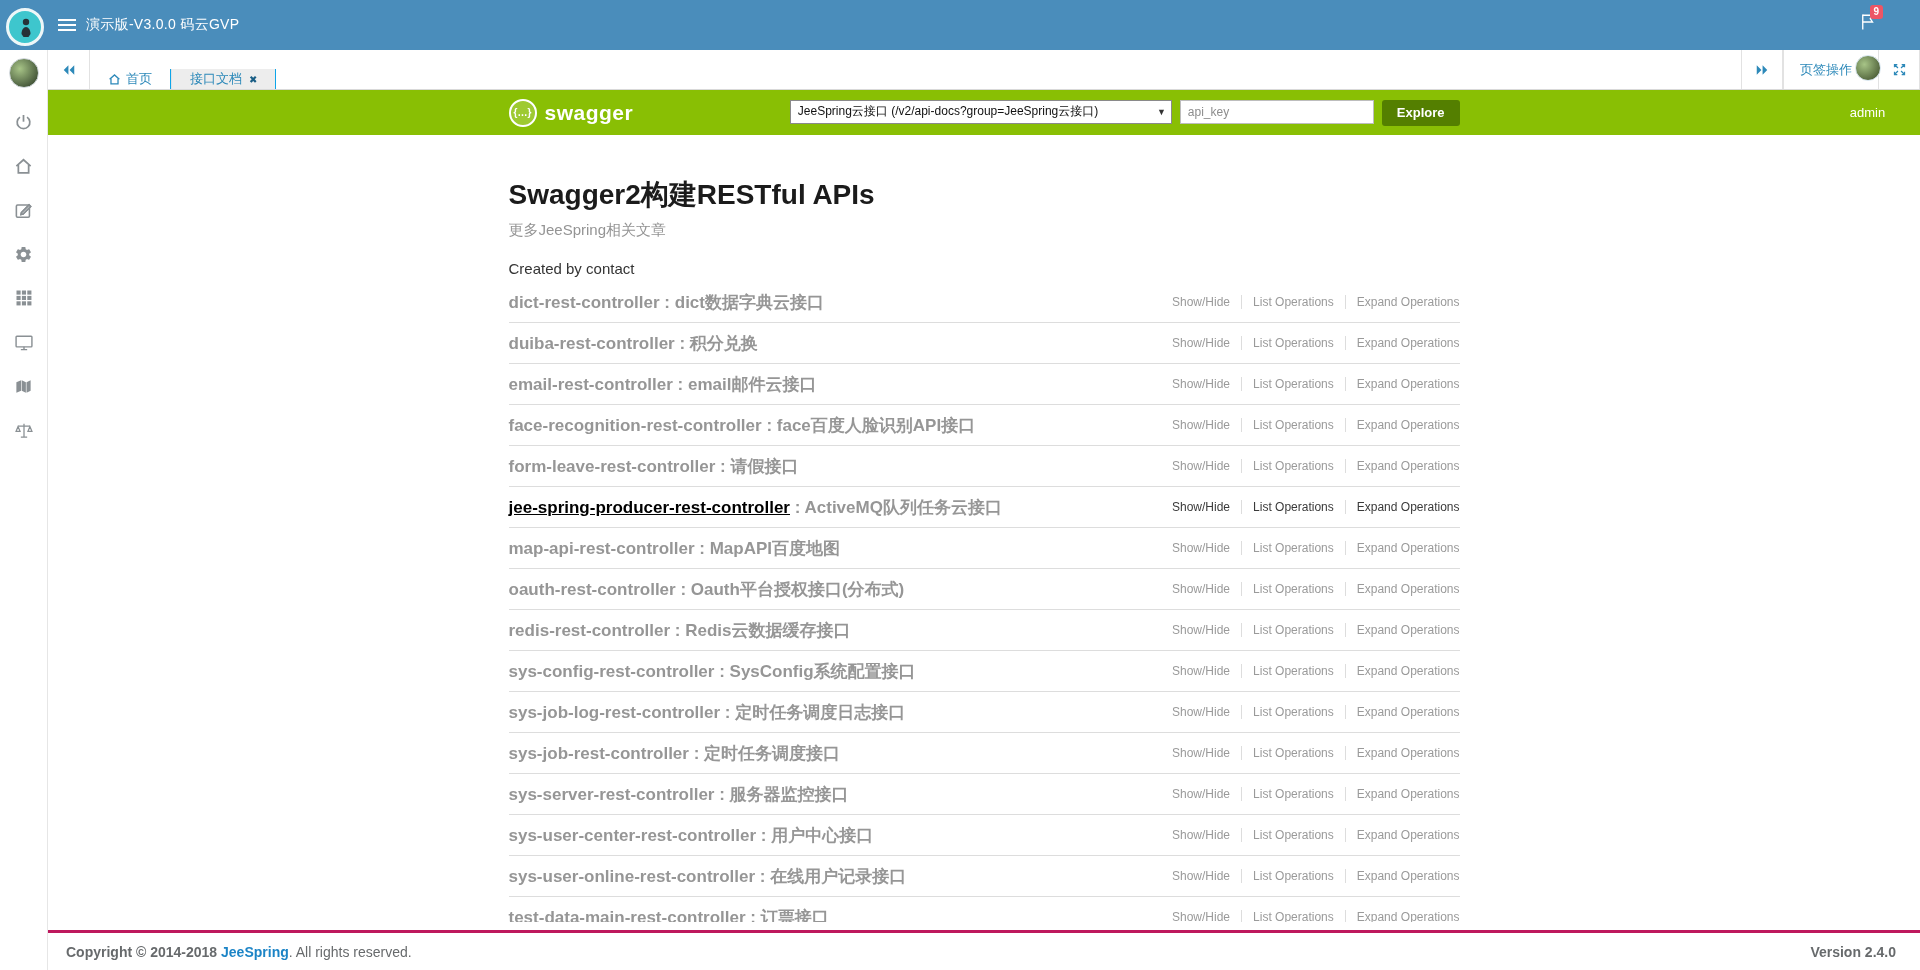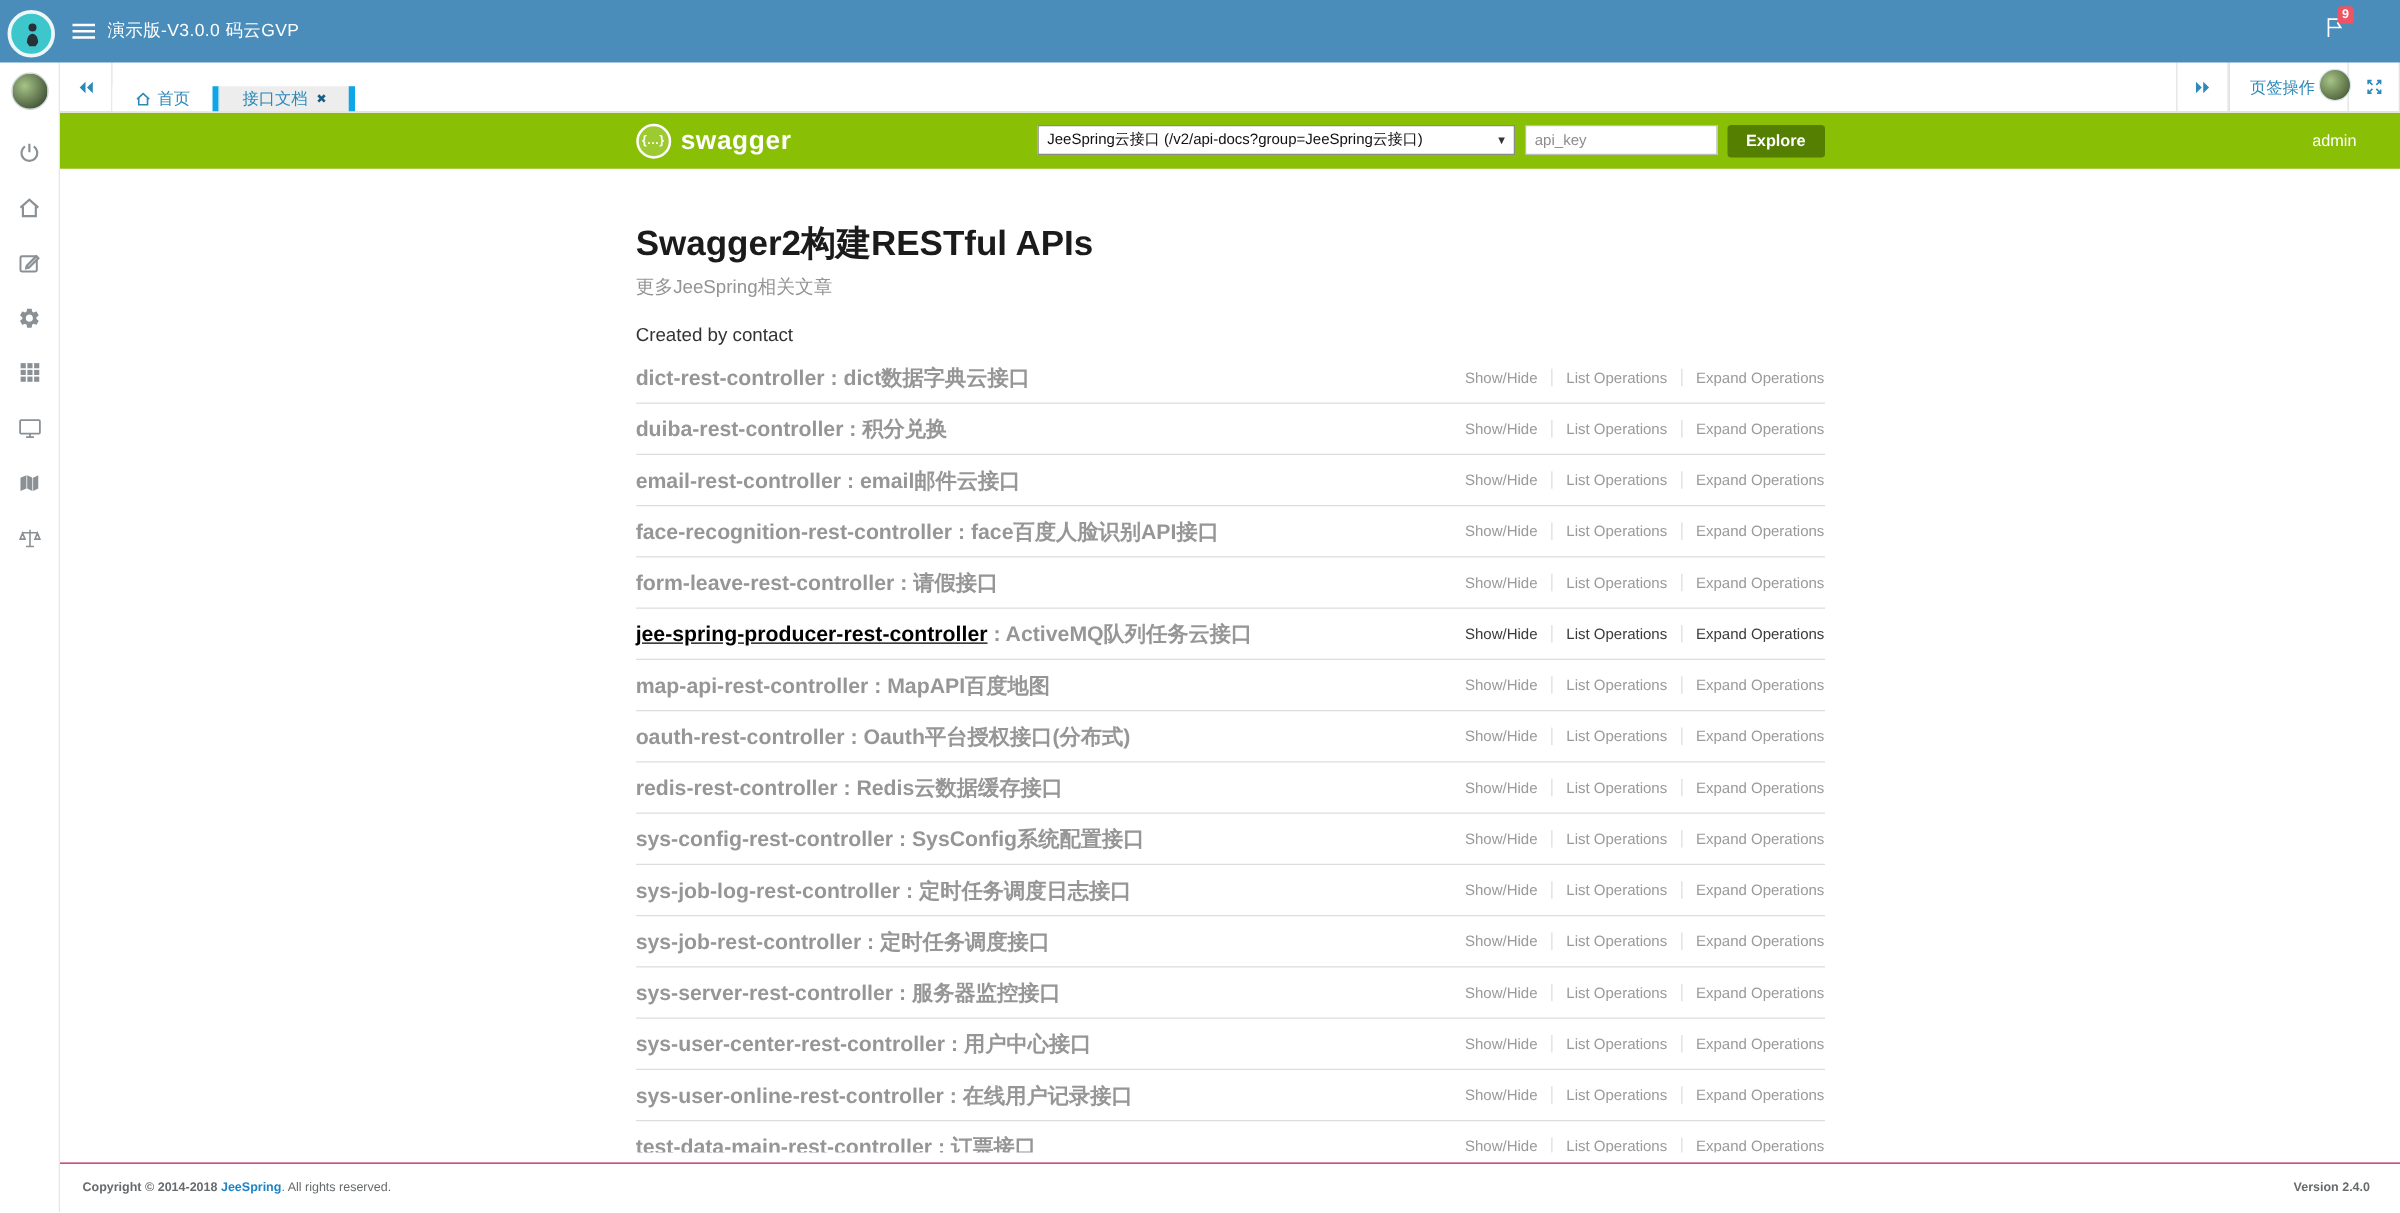--- a/index.html
+++ b/index.html
@@ -54,21 +54,21 @@
     border-bottom:1px solid #d9d9d9; display:flex; align-items:stretch;
     justify-content:space-between; z-index:20;
   }
   .tabs-left{ display:flex; align-items:stretch; }
   .tab-arrow{
     width:42px; display:flex; align-items:center; justify-content:center;
     color:var(--tab-blue); cursor:pointer; border-right:1px solid #e2e2e2;
   }
   .tab{
     display:flex; align-items:center; gap:5px; padding:0 18px; font-size:13px;
-    color:var(--tab-blue); cursor:pointer; border-right:5px solid #0ea5e9; background:#fff;margin-top:19px;
+    color:var(--tab-blue); cursor:pointer; border-right:1px solid #0ea5e9; background:#fff;margin-top:19px;
   }
   .tab.active{ background:#ededed; border-left:1px solid #e2e2e2; }
   .tab .close{ color:#1a5e85; font-size:10px; font-weight:bold; margin-left:2px; cursor:pointer; }
   .tabs-right{ display:flex; align-items:stretch; }
   .tabs-right > *{ border-left:1px solid #e2e2e2; }
   .tab-action{
     display:flex; align-items:center; gap:5px; padding:0 16px; font-size:13px;
     color:var(--tab-blue); cursor:pointer;
   }
   .caret{ font-size:10px; }
@@ -106,21 +106,21 @@
   }
   .sw-logo-text{ color:#fff; font-size:21px; font-weight:bold; letter-spacing:.5px; }
   .sw-form{ display:flex; align-items:flex-start; gap:8px; }
   .sw-select{
     width:382px; height:24px; background:#fff; border:1px solid #8a8a8a;
     font-size:12px; color:#111; display:flex; align-items:center; justify-content:space-between;
     padding:0 5px 0 7px; cursor:pointer; white-space:nowrap;
   }
   .sw-select .sel-caret{ font-size:9px; color:#333; margin-left:6px; }
   .sw-input{
-    width:154px; height:24px; border:1px solid #bdbdbd; background:#fff;
+    width:194px; height:24px; border:1px solid #bdbdbd; background:#fff;
     font-size:12px; padding:0 7px; color:#333; outline:none;
     font-family:"Liberation Sans","DejaVu Sans",sans-serif;
   }
   .sw-input::placeholder{ color:#8d8d8d; opacity:1; }
   .sw-explore{
     height:26px; background:var(--explore-green); color:#fff; border:none; border-radius:3px;
     font-size:13px; font-weight:bold; padding:0 15px; cursor:pointer;
     font-family:"Liberation Sans","DejaVu Sans",sans-serif;
   }
 
@@ -140,22 +140,22 @@
     font-size:12px; color:#9a9a9a; text-decoration:none; cursor:pointer; padding:0 11px;
   }
   .row-links a + a{ border-left:1px solid #ddd; }
   .row-links a:last-child{ padding-right:0; }
   .api-row.highlight .row-name{ color:#000; text-decoration:underline; }
   .api-row.highlight .row-links a{ color:#3a3a3a; }
 
   
   .footer{
     position:absolute; left:48px; right:0; bottom:0; height:40px; background:#fff;
-    border-top:1px solid #be185d; display:flex; align-items:center; justify-content:space-between;
-    padding:0 24px 0 18px; font-size:10px; color:#676a6c;
+    border-top:3px solid #be185d; display:flex; align-items:center; justify-content:space-between;
+    padding:0 24px 0 18px; font-size:14px; color:#676a6c;
   }
   .copy-strong{ font-weight:bold; }
   .brand-link{ color:var(--brand-blue); font-weight:bold; text-decoration:none; cursor:pointer; }
   .version{ font-weight:bold;margin-left:16px; }
   svg{ display:block; }
 </style>
 </head>
 <body>
 
 <header class="navbar">

